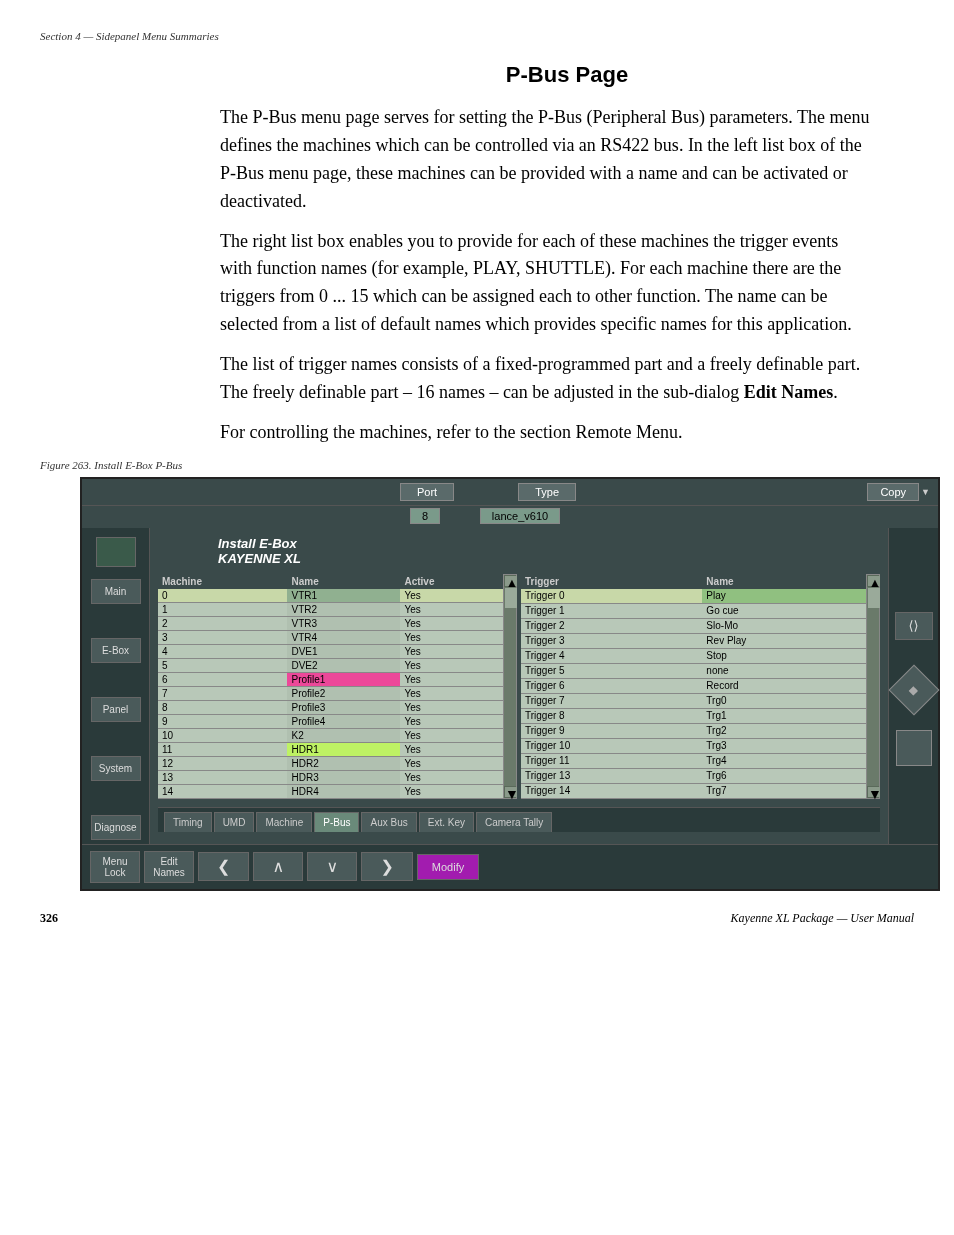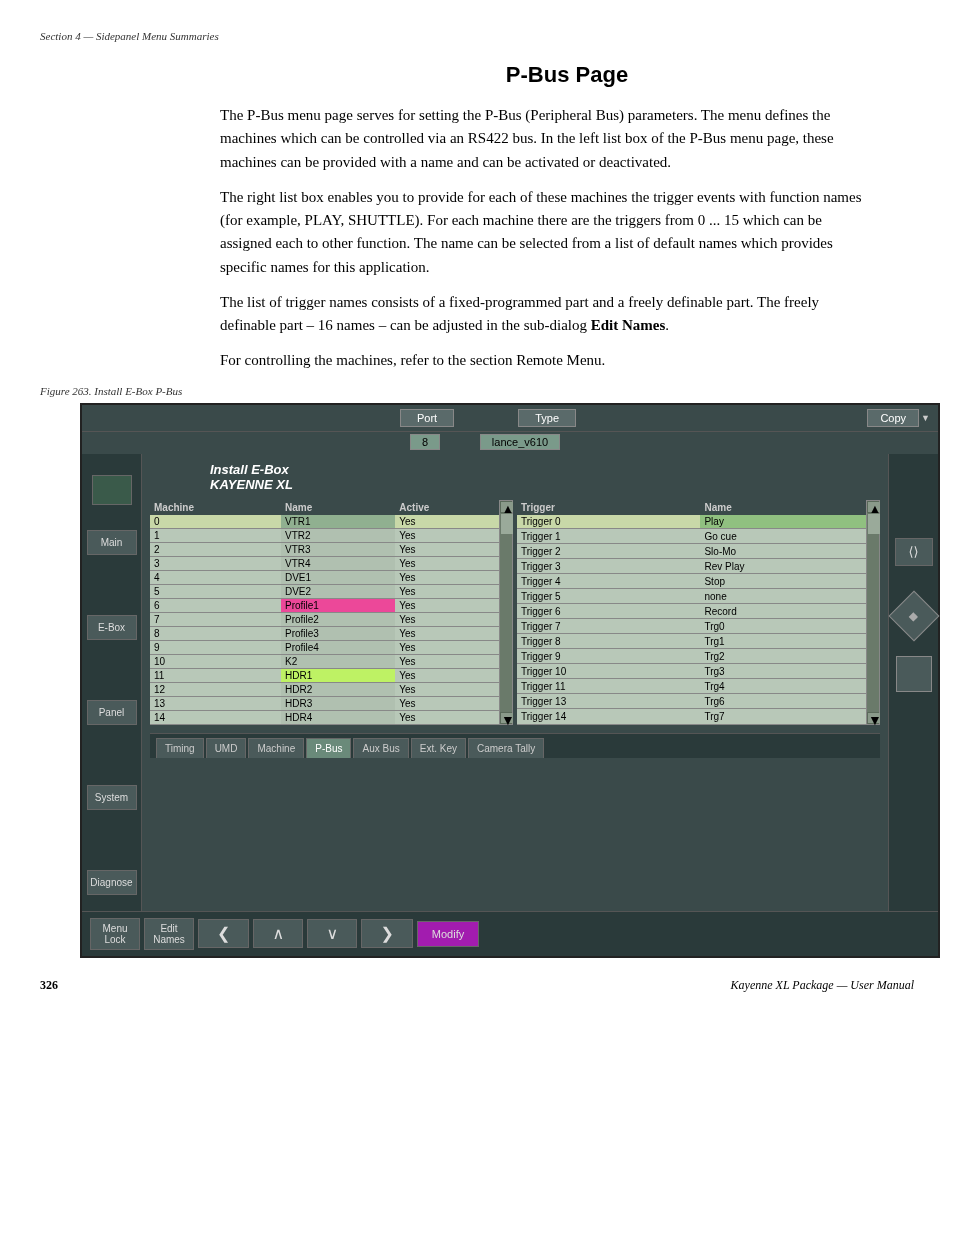--- a/index.html
+++ b/index.html
@@ -22,21 +22,21 @@
       font-size: 22px;
       font-weight: bold;
       text-align: center;
       margin-left: 180px;
       margin-bottom: 16px;
       font-family: Arial, sans-serif;
     }
     .body-text {
       margin-left: 180px;
       margin-right: 40px;
-      font-size: 15px;
+      font-size: 18px;
       line-height: 1.55;
       margin-bottom: 12px;
     }
     .body-text b { font-weight: bold; }
     .figure-label {
       font-size: 11px;
       font-style: italic;
       margin-bottom: 6px;
       color: #333;
     }
@@ -104,27 +104,27 @@
       text-align: center;
     }
 
     
     .main-content {
       display: flex;
     }
 
     
     .left-nav {
-      width: 60px;
+      width: 68px;
       background: #2a3a3a;
       display: flex;
       flex-direction: column;
       align-items: center;
-      padding: 16px 0;
-      gap: 20px;
+      padding: 4px 0;
+      gap: 7px;
       border-right: 1px solid #555;
     }
     .nav-btn {
       background: #4a5a5a;
       color: #ddd;
       border: 1px solid #666;
       width: 50px;
       padding: 6px 2px;
       font-size: 10px;
       text-align: center;

